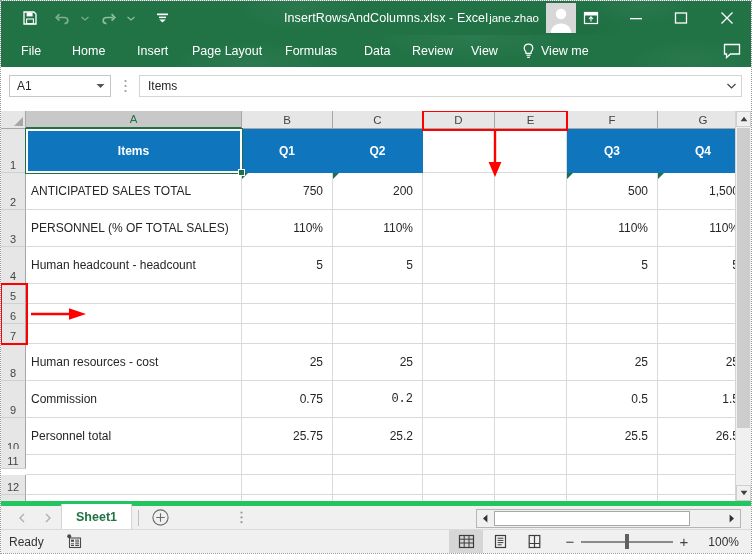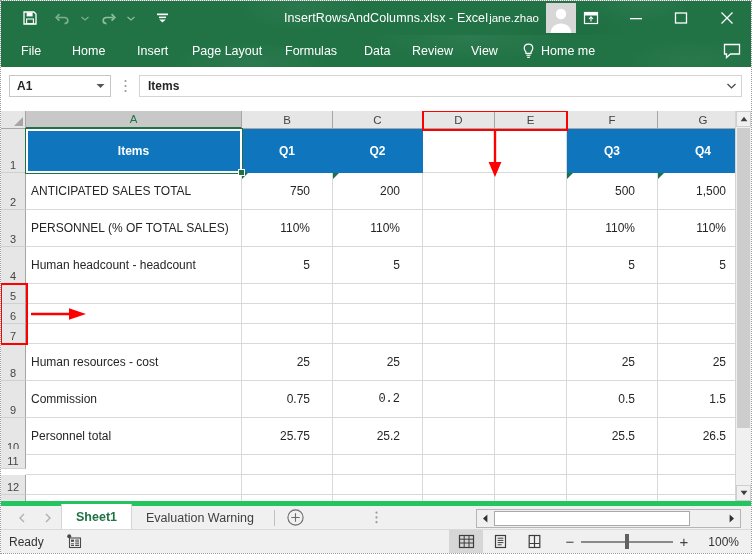--- a/index.html
+++ b/index.html
@@ -46,21 +46,21 @@
       radial-gradient(ellipse 110px 30px at 250px 28px, rgba(255,255,255,.05), rgba(255,255,255,0) 70%),
       radial-gradient(ellipse 140px 34px at 470px 2px, rgba(255,255,255,.05), rgba(255,255,255,0) 70%),
       radial-gradient(ellipse 90px 30px at 690px 26px, rgba(255,255,255,.04), rgba(255,255,255,0) 70%);
     display:flex;align-items:center;
   }
   .rtab{color:#fff;font-size:12.5px;padding:0 0;margin:0;height:32px;display:flex;align-items:center;cursor:default;white-space:nowrap;}
   .tellme-wrap{display:flex;align-items:center;gap:6px;}
   .ribbon-right{position:absolute;right:10px;top:0;height:32px;display:flex;align-items:center;}
 
   
-  .fbar{position:absolute;left:0;top:66px;width:750px;height:38px;background:#fff;display:flex;align-items:center;font-weight:bold;}
+  .fbar{position:absolute;left:0;top:66px;width:750px;height:38px;background:#fff;display:flex;align-items:center;}
   .namebox{
     margin-left:8px;width:102px;height:22px;border:1px solid #c6c6c6;background:#fff;
     display:flex;align-items:center;justify-content:space-between;padding:0 5px 0 7px;box-sizing:border-box;
   }
   .namebox .nbtext{font-size:12px;color:#262626;}
   .vdots{width:16px;height:22px;display:flex;align-items:center;justify-content:center;margin-left:6px;}
   .fbtns{display:flex;align-items:center;gap:0;margin-left:4px;}
   .fbtn{width:27px;height:22px;display:flex;align-items:center;justify-content:center;}
   .finput{
     margin-left:6px;flex:1;height:22px;border:1px solid #d4d4d4;border-right:none;background:#fff;
@@ -76,21 +76,21 @@
   .ch{position:absolute;top:0;height:18px;background:#e6e6e6;border-right:1px solid #a6a6a6;border-bottom:1px solid #a6a6a6;box-sizing:border-box;
       display:flex;align-items:center;justify-content:center;font-size:11.5px;color:#444;}
   .ch.sel{background:#c8c8c8;color:#217346;border-bottom:2px solid #217346;}
   .rowheads{position:absolute;left:0;top:18px;width:25px;}
   .rh{position:absolute;left:0;width:25px;background:#e6e6e6;border-right:1px solid #a6a6a6;border-bottom:1px solid #d0d0d0;box-sizing:border-box;
       display:flex;align-items:flex-end;justify-content:center;padding-bottom:1px;font-size:11px;color:#444;}
   .cells{position:absolute;left:25px;top:18px;}
   .cell{position:absolute;box-sizing:border-box;border-right:1px solid #d9d9d9;border-bottom:1px solid #d9d9d9;
         display:flex;align-items:center;font-size:12px;color:#262626;overflow:hidden;white-space:nowrap;}
   .cell.hdr{background:#0F75BC;color:#fff;font-weight:bold;justify-content:center;border-right:1px solid #0F75BC;border-bottom:1px solid #0F75BC;}
-  .cell.num{justify-content:flex-end;padding-right:22px;}
+  .cell.num{justify-content:flex-end;padding-right:9px;}
   .cell.txt{justify-content:flex-start;padding-left:5px;}
   .greentri{position:absolute;width:0;height:0;border-left:6px solid #1e7145;border-bottom:6px solid transparent;pointer-events:none;}
   
   .activecell{position:absolute;border:2px solid #1e7145;box-sizing:border-box;pointer-events:none;}
   .fillhandle{position:absolute;width:5px;height:5px;background:#1e7145;border:1px solid #fff;box-sizing:content-box;pointer-events:none;}
   
   .redbox{position:absolute;border:2px solid #ff0000;box-sizing:border-box;pointer-events:none;}
   .annot{position:absolute;pointer-events:none;}
 
   
@@ -220,21 +220,21 @@
     <div class="rtab" style="position:absolute;left:470px;">View</div>
 
     <div class="tellme-wrap" style="position:absolute;left:521px;">
       <span style="display:flex;">
         <svg width="13" height="16" viewBox="0 0 13 16">
             <path d="M6.5 1.2C4 1.2 2.2 3 2.2 5.3c0 1.7 1 2.7 1.7 3.6v1.4h5.2V8.9c.7-.9 1.7-1.9 1.7-3.6C10.8 3 9 1.2 6.5 1.2z" fill="none" stroke="#fff" stroke-width="1.2"></path>
             <rect x="4.4" y="11.6" width="4.2" height="1.2" fill="#fff"></rect>
             <rect x="5.1" y="13.7" width="2.8" height="1.2" fill="#fff"></rect>
           </svg>
       </span>
-      <span class="rtab">Home me</span>
+      <span class="rtab">View me</span>
     </div>
 
     <div class="ribbon-right">
       <svg width="18" height="16" viewBox="0 0 18 16">
           <path d="M1.5 1.5h15v9.5h-9l-4 3.5v-3.5h-2z" fill="none" stroke="#fff" stroke-width="1.3"></path>
         </svg>
     </div>
   </div>
 
   <div class="fbar">
@@ -500,21 +500,20 @@
             <path d="M6 1L2 5l4 4" fill="none" stroke="#b0b0b0" stroke-width="1.4"></path>
           </svg>
       </div>
       <div class="nb">
         <svg width="8" height="10" viewBox="0 0 8 10">
             <path d="M2 1l4 4-4 4" fill="none" stroke="#b0b0b0" stroke-width="1.4"></path>
           </svg>
       </div>
     </div>
     <div class="tab active">Sheet1</div>
-    <div class="tab">Evaluation Warning</div>
     <div class="tabsep"></div>
     <div class="addsheet">
       <svg width="17" height="17" viewBox="0 0 17 17">
           <circle cx="8.5" cy="8.5" r="7.6" fill="none" stroke="#6b6b6b" stroke-width="1.1"></circle>
           <path d="M8.5 4.3v8.4M4.3 8.5h8.4" stroke="#6b6b6b" stroke-width="1.1"></path>
         </svg>
     </div>
     <div class="tdots">
       <svg width="3" height="13" viewBox="0 0 3 13">
           <circle cx="1.5" cy="1.6" r="1.1" fill="#9a9a9a"></circle>

